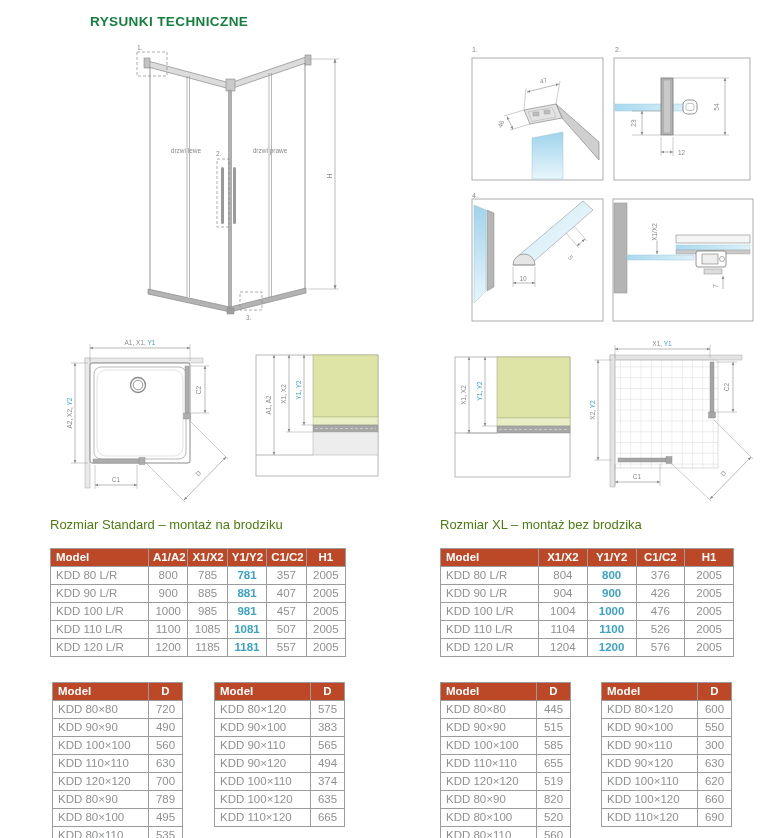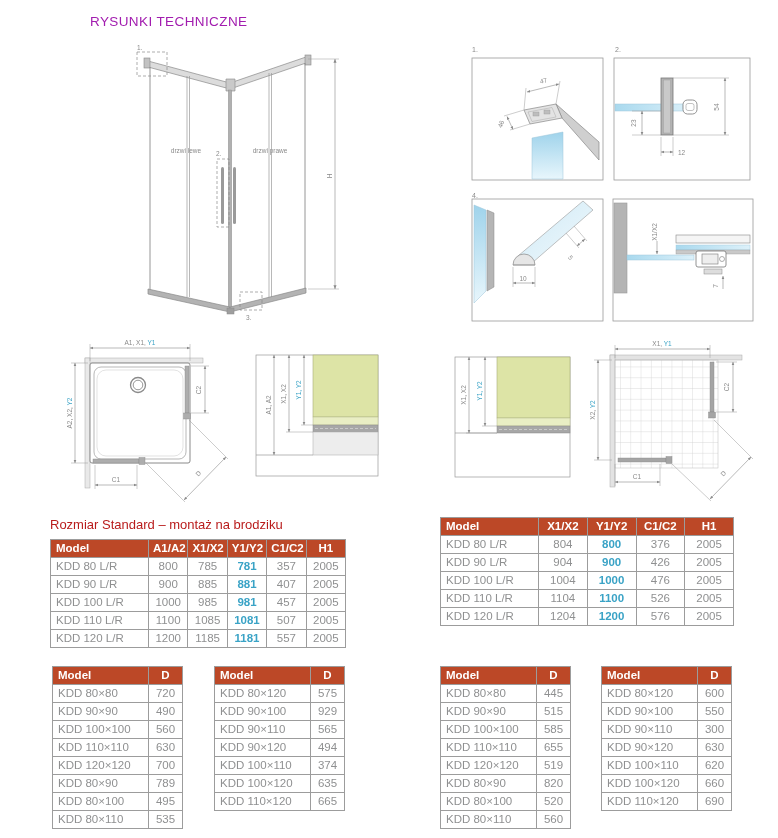--- a/index.html
+++ b/index.html
@@ -1,22 +1,22 @@
 <!DOCTYPE html>
 <html><head>
 <meta charset="utf-8">
 <style>
   html,body{margin:0;padding:0;background:#fff;}
   .page{position:relative;width:778px;height:838px;background:#fff;overflow:hidden;
         font-family:"Liberation Sans",sans-serif;}
   .abs{position:absolute;}
-  .page-title{position:absolute;left:47px;top:14px;font-size:13.5px;font-weight:normal;
-        color:#a21caf;letter-spacing:.4px;padding-left:43px;}
-  .tbl-title{font-size:13px;color:#b91c1c;margin:0 0 7px 0;}
-  table{border-collapse:collapse;table-layout:fixed;}
+  .page-title{position:absolute;left:47px;top:14px;font-size:13.5px;font-weight:bold;
+        color:#15803d;letter-spacing:.4px;padding-left:43px;}
+  .tbl-title{font-size:13px;color:#4d7c0f;margin:0 0 7px 0;}
+  table{border-collapse:collapse;table-layout:fixed;margin-top:16px;}
   th,td{border:1px solid #9c9c9c;font-size:11.5px;line-height:13px;padding:2px 4px;
         text-align:center;color:#8f9091;overflow:hidden;white-space:nowrap;}
   th{background:#bc4827;color:#fff;font-weight:bold;}
   .model{text-align:left;padding-left:5px;}
   td.hl{color:#3aa3c6;font-weight:bold;}
   .t-std{width:296px;} .t-std .model{width:88px;}
   .t-xl{width:294px;}  .t-xl .model{width:88px;}
   .t-d{width:131px;}   .t-d .model{width:86px;}
   svg{display:block;}
   svg text{font-family:"Liberation Sans",sans-serif;font-size:6.5px;fill:#8a8a8a;}
@@ -446,20 +446,21 @@
             <td>1185</td>
             <td class="hl">1181</td>
             <td>557</td>
             <td>2005</td>
           </tr>
         </tbody>
       </table>
   </div>
 
   <div class="abs" style="left:440px;top:517px">
+    <div class="tbl-title">Rozmiar XL – montaż bez brodzika</div>
     <table class="t-xl">
         <thead>
           <tr>
             <th class="model">Model</th>
             <th>X1/X2</th>
             <th>Y1/Y2</th>
             <th>C1/C2</th>
             <th>H1</th>
           </tr>
         </thead>
@@ -552,21 +553,21 @@
           <th>D</th>
         </tr>
       </thead>
       <tbody>
         <tr>
           <td class="model">KDD 80×120</td>
           <td>575</td>
         </tr>
         <tr>
           <td class="model">KDD 90×100</td>
-          <td>929</td>
+          <td>383</td>
         </tr>
         <tr>
           <td class="model">KDD 90×110</td>
           <td>565</td>
         </tr>
         <tr>
           <td class="model">KDD 90×120</td>
           <td>494</td>
         </tr>
         <tr>

